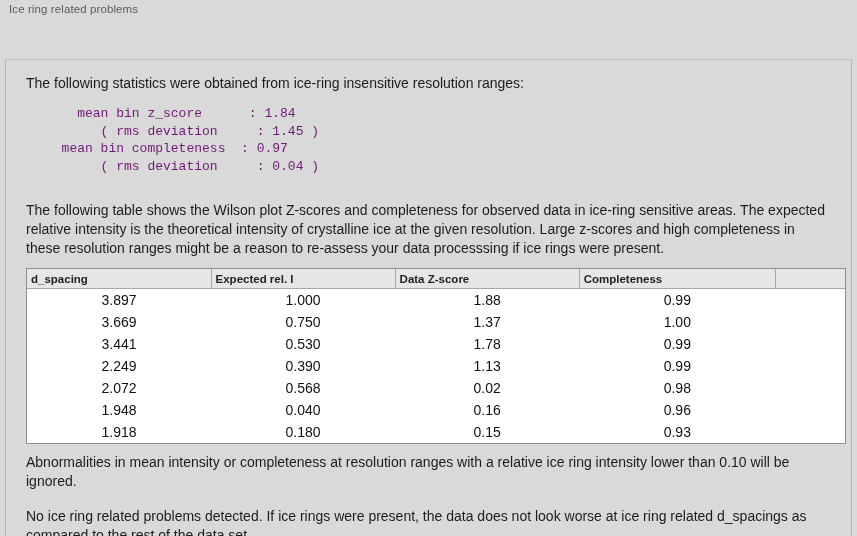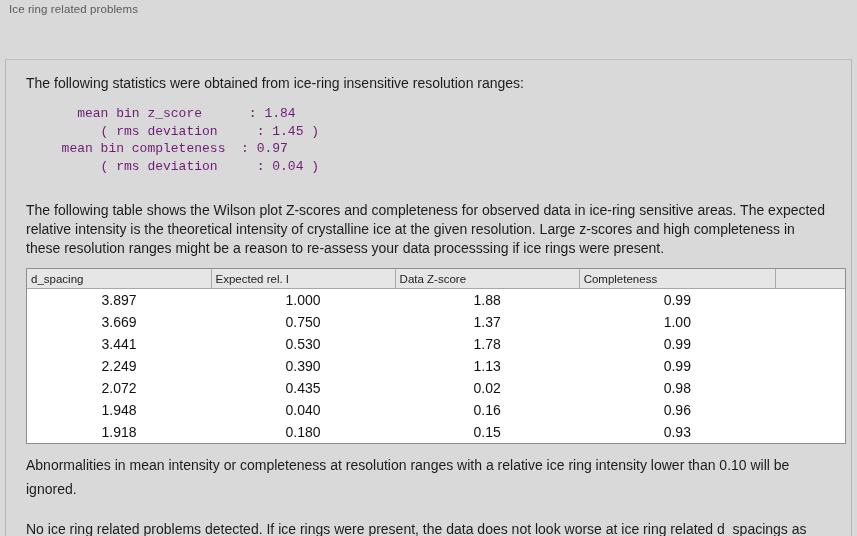--- a/index.html
+++ b/index.html
@@ -75,21 +75,21 @@
     border: 1px solid #8e8e8e;
     box-sizing: border-box;
   }
   table.grid {
     border-collapse: collapse;
     width: 100%;
     table-layout: fixed;
   }
   table.grid thead th {
     background: #e6e6e6;
-    font-weight: normal;
+    font-weight: bold;
     font-size: 11.5px;
     color: #222;
     text-align: left;
     padding: 2px 0 2px 4px;
     border-right: 1px solid #a8a8a8;
     border-bottom: 1px solid #a8a8a8;
     height: 15px;
   }
   table.grid thead th:last-child {
     border-right: none;
@@ -104,21 +104,21 @@
     border: none;
   }
   table.grid tbody td.first {
     text-align: center;
   }
   .footer-note {
     margin-left: 6px;
     margin-top: 9px;
     width: 790px;
     font-size: 14px;
-    line-height: 24px;
+    line-height: 19px;
     color: #1c1c1c;
   }
   .footer-note.second {
     margin-top: 16px;
   }
 </style>
 </head>
 <body>
 
 <div id="page">
@@ -178,21 +178,21 @@
           </tr>
           <tr>
             <td class="first">2.249</td>
             <td>0.390</td>
             <td>1.13</td>
             <td>0.99</td>
             <td></td>
           </tr>
           <tr>
             <td class="first">2.072</td>
-            <td>0.435</td>
+            <td>0.568</td>
             <td>0.02</td>
             <td>0.98</td>
             <td></td>
           </tr>
           <tr>
             <td class="first">1.948</td>
             <td>0.040</td>
             <td>0.16</td>
             <td>0.96</td>
             <td></td>

